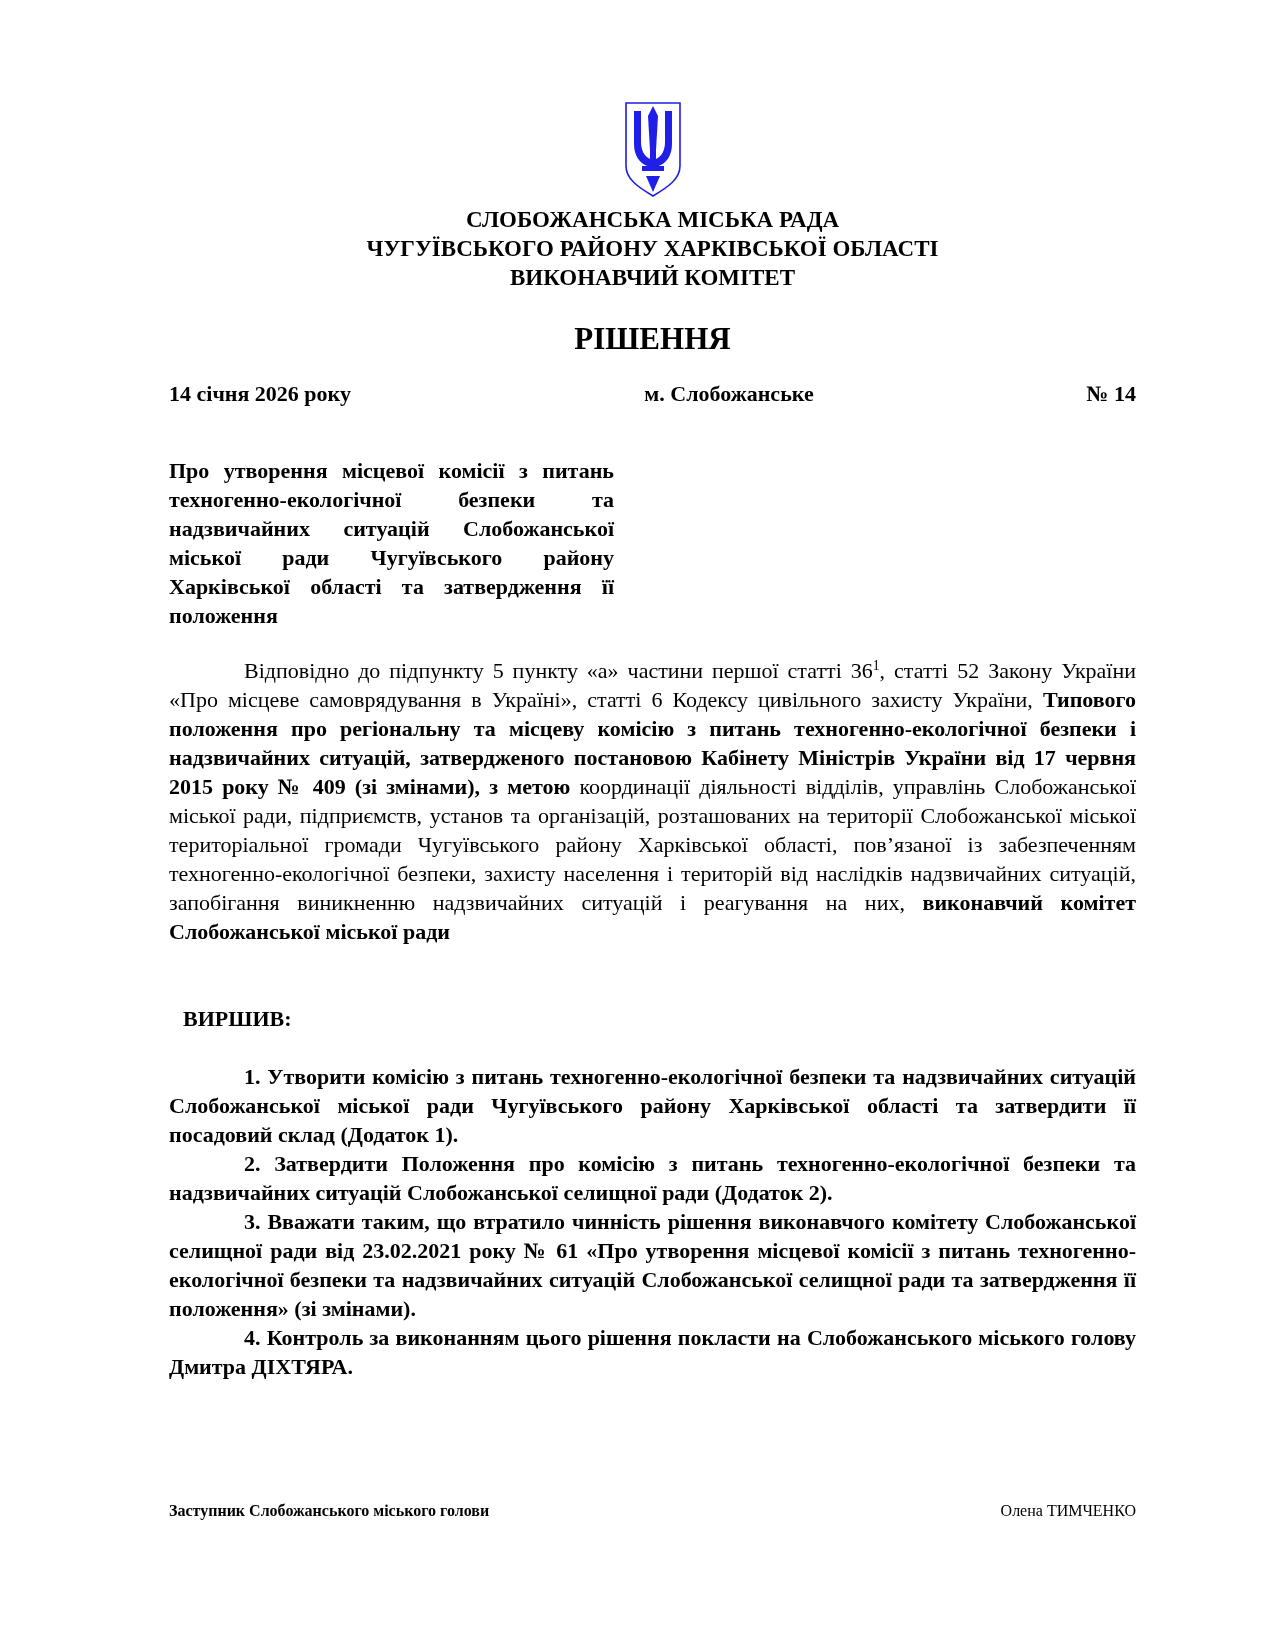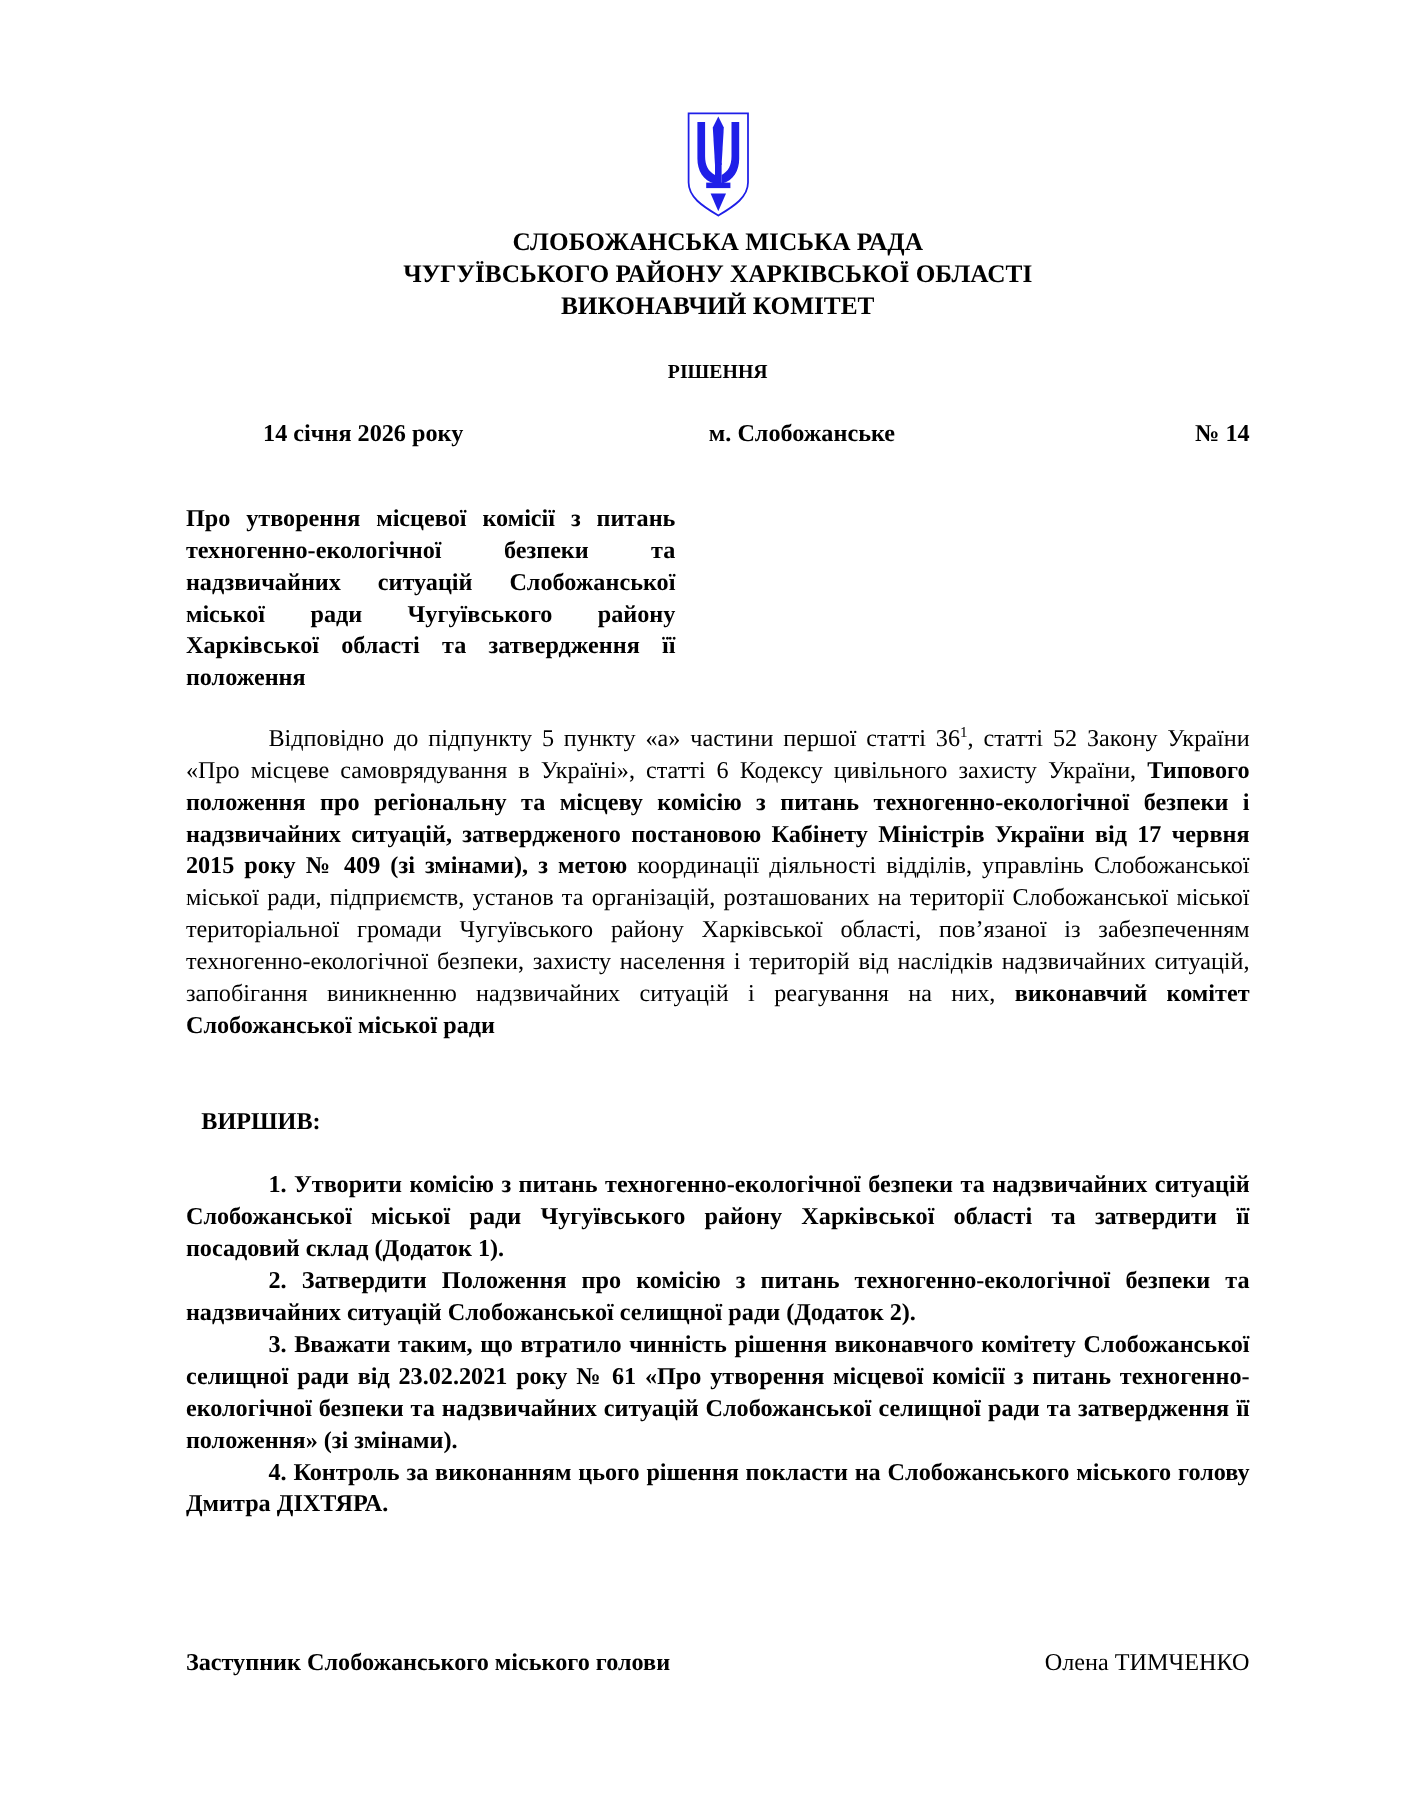--- a/index.html
+++ b/index.html
@@ -22,33 +22,33 @@
     font-weight: bold;
     font-size: 23px;
     line-height: 29px;
     white-space: nowrap;
   }
 
   .doc-type {
     margin-top: 32px;
     text-align: center;
     font-weight: bold;
-    font-size: 18px;
+    font-size: 31px;
     line-height: 29px;
   }
 
   .meta-row {
     margin-top: 26px;
     display: flex;
     align-items: baseline;
     font-weight: bold;
     font-size: 22px;
     line-height: 29px;
   }
-  .meta-left  { flex: 1; text-align: center; }
+  .meta-left  { flex: 1; text-align: left; }
   .meta-center{ flex: 1; text-align: right; }
   .meta-right { flex: 1; text-align: right; }
 
   .subject {
     margin-top: 48px;
     width: 445px;
     font-weight: bold;
     font-size: 22px;
     line-height: 29px;
     text-align: justify;
@@ -79,21 +79,21 @@
     font-weight: bold;
     text-align: justify;
     text-indent: 75px;
   }
 
   .signature-row {
     margin-top: 115px;
     display: flex;
     justify-content: space-between;
     align-items: baseline;
-    font-size: 22px;
+    font-size: 16px;
     line-height: 29px;
   }
   .sig-title { font-weight: bold; }
   .sig-name  { font-weight: normal; }
 </style>
 </head>
 <body>
 
 <div class="page">
   <div class="content">

